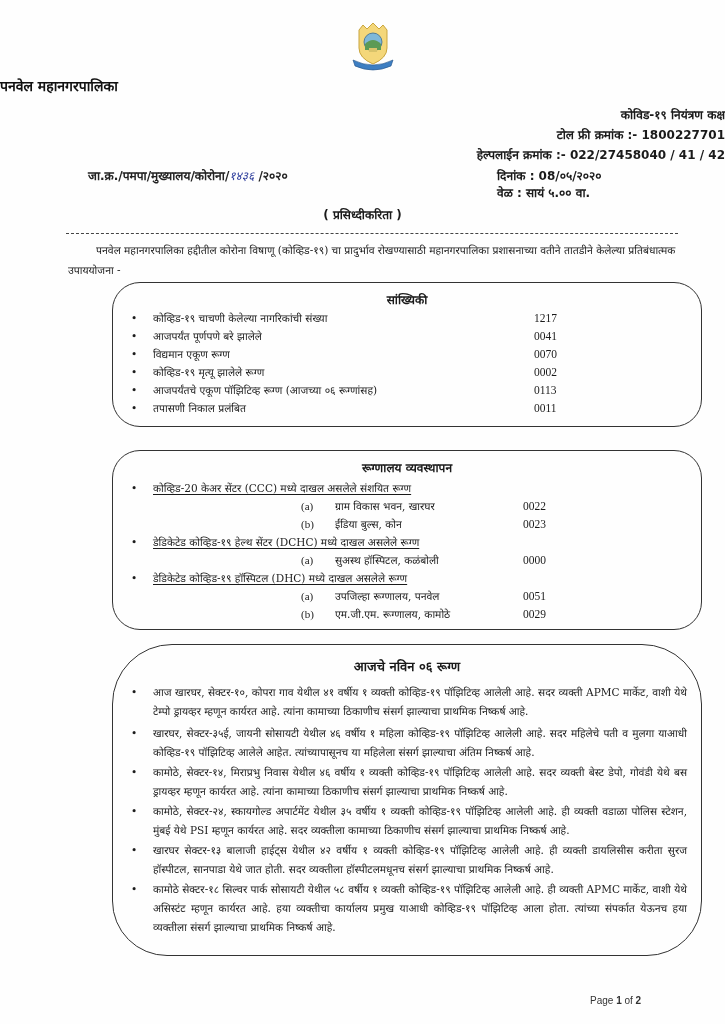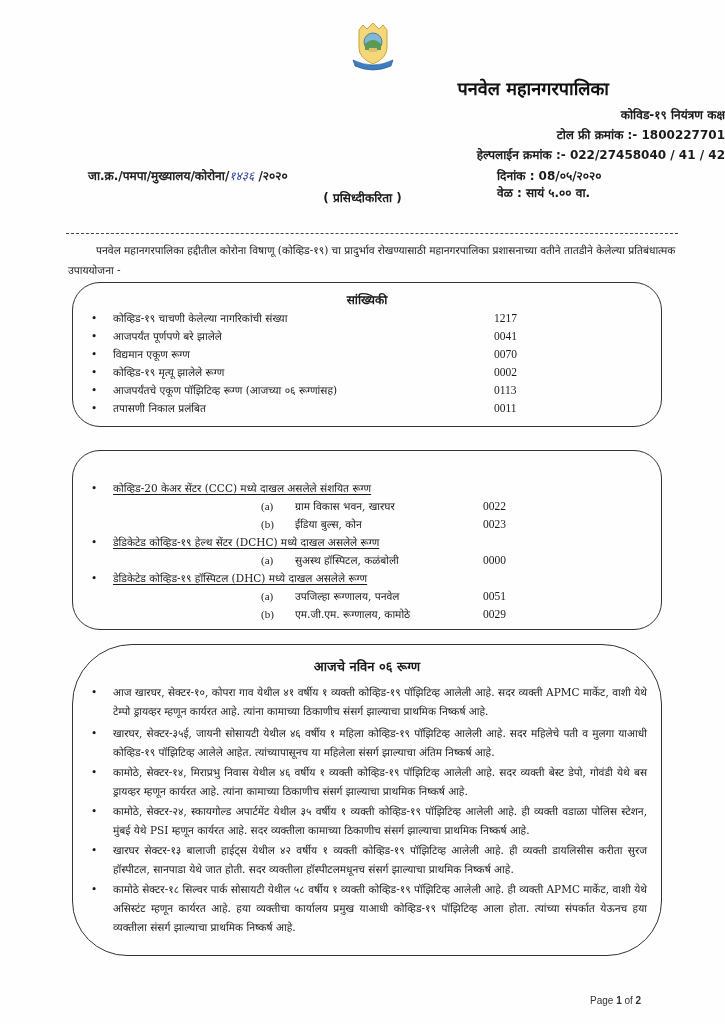--- a/index.html
+++ b/index.html
@@ -2,38 +2,38 @@
 <html><head>
 <meta charset="utf-8">
 <style>
   * { box-sizing: border-box; margin: 0; padding: 0; }
   html, body { width: 725px; height: 1024px; background: #ffffff; overflow: hidden; }
   body { font-family: "DejaVu Serif", "Liberation Serif", serif; color: #1a1a1a; position: relative; }
   .page { position: absolute; left: 0; top: 0; width: 725px; height: 1024px; background: #fefefe; }
 
   .logo { position: absolute; left: 351px; top: 22px; width: 44px; height: 50px; }
 
-  .hdr-title { position: absolute; left: 0; width: 609px; top: 76px; text-align: right; font-family: "DejaVu Sans", sans-serif; font-weight: bold; font-size: 18px; color: #111; }
+  .hdr-title { position: absolute; left: 0; width: 609px; top: 76px; text-align: left; font-family: "DejaVu Sans", sans-serif; font-weight: bold; font-size: 14px; color: #111; }
   .hdr-line { position: absolute; left: 0; width: 725px; text-align: right; font-family: "DejaVu Sans", sans-serif; font-weight: bold; font-size: 12px; color: #1a1a1a; }
   .hdr-sub { top: 106px; }
   .hdr-toll { top: 126px; }
   .hdr-help { top: 146px; }
 
   .ref { position: absolute; left: 88px; top: 167px; font-family: "DejaVu Sans", sans-serif; font-size: 12px; font-weight: bold; color: #222; }
   .ref .num { color: #2a3a9a; font-weight: normal; font-style: italic; }
   .date { position: absolute; left: 497px; top: 167px; font-family: "DejaVu Sans", sans-serif; font-size: 12px; font-weight: bold; }
   .time { position: absolute; left: 497px; top: 184px; font-family: "DejaVu Sans", sans-serif; font-size: 12px; font-weight: bold; }
 
-  .pub { position: absolute; left: 0; width: 725px; top: 189px; text-align: center; font-family: "DejaVu Sans", sans-serif; font-weight: bold; font-size: 12px; }
+  .pub { position: absolute; left: 0; width: 725px; top: 206px; text-align: center; font-family: "DejaVu Sans", sans-serif; font-weight: bold; font-size: 12px; }
 
   .dash { position: absolute; left: 66px; top: 233px; width: 612px; border-top: 1.5px dashed #444; }
 
   .intro { position: absolute; left: 68px; top: 240px; width: 612px; font-size: 10.5px; line-height: 20px; text-indent: 28px; }
 
-  .box { position: absolute; border: 1.5px solid #333; border-radius: 28px; }
+  .box { position: absolute; border: 1.5px solid #333; border-radius: 28px; margin-left: 40px; }
   .box1 { left: 72px; top: 282px; width: 590px; height: 145px; }
   .box2 { left: 72px; top: 450px; width: 590px; height: 180px; }
   .box3 { left: 72px; top: 644px; width: 590px; height: 312px; border-radius: 60px 60px 55px 55px; }
 
   .box-title { position: absolute; left: 0; width: 100%; text-align: center; font-family: "DejaVu Sans", sans-serif; font-weight: bold; font-size: 12px; }
   .box1 .box-title { top: 8px; }
   .box2 .box-title { top: 8px; }
   .box3 .box-title { top: 12px; font-size: 13px; }
 
   .stat-row { position: absolute; left: 14px; width: 560px; height: 18px; font-size: 10.5px; line-height: 18px; }
@@ -115,20 +115,21 @@
       <span class="stat-val">0113</span>
     </div>
     <div class="stat-row" style="top:116px">
       <span class="bullet">•</span>
       <span class="stat-label">तपासणी निकाल प्रलंबित</span>
       <span class="stat-val">0011</span>
     </div>
   </div>
 
   <div class="box box2">
+    <div class="box-title">रूग्णालय व्यवस्थापन</div>
 
     <div class="h-group" style="top:28px">
       <span class="bullet">•</span>
       <span class="stat-label">कोव्हिड-20 केअर सेंटर (CCC) मध्ये दाखल असलेले संशयित रूग्ण</span>
     </div>
     <div class="sub-row" style="top:46px">
       <span class="sub-letter">(a)</span>
       <span class="sub-label">ग्राम विकास भवन, खारघर</span>
       <span class="sub-val">0022</span>
     </div>

